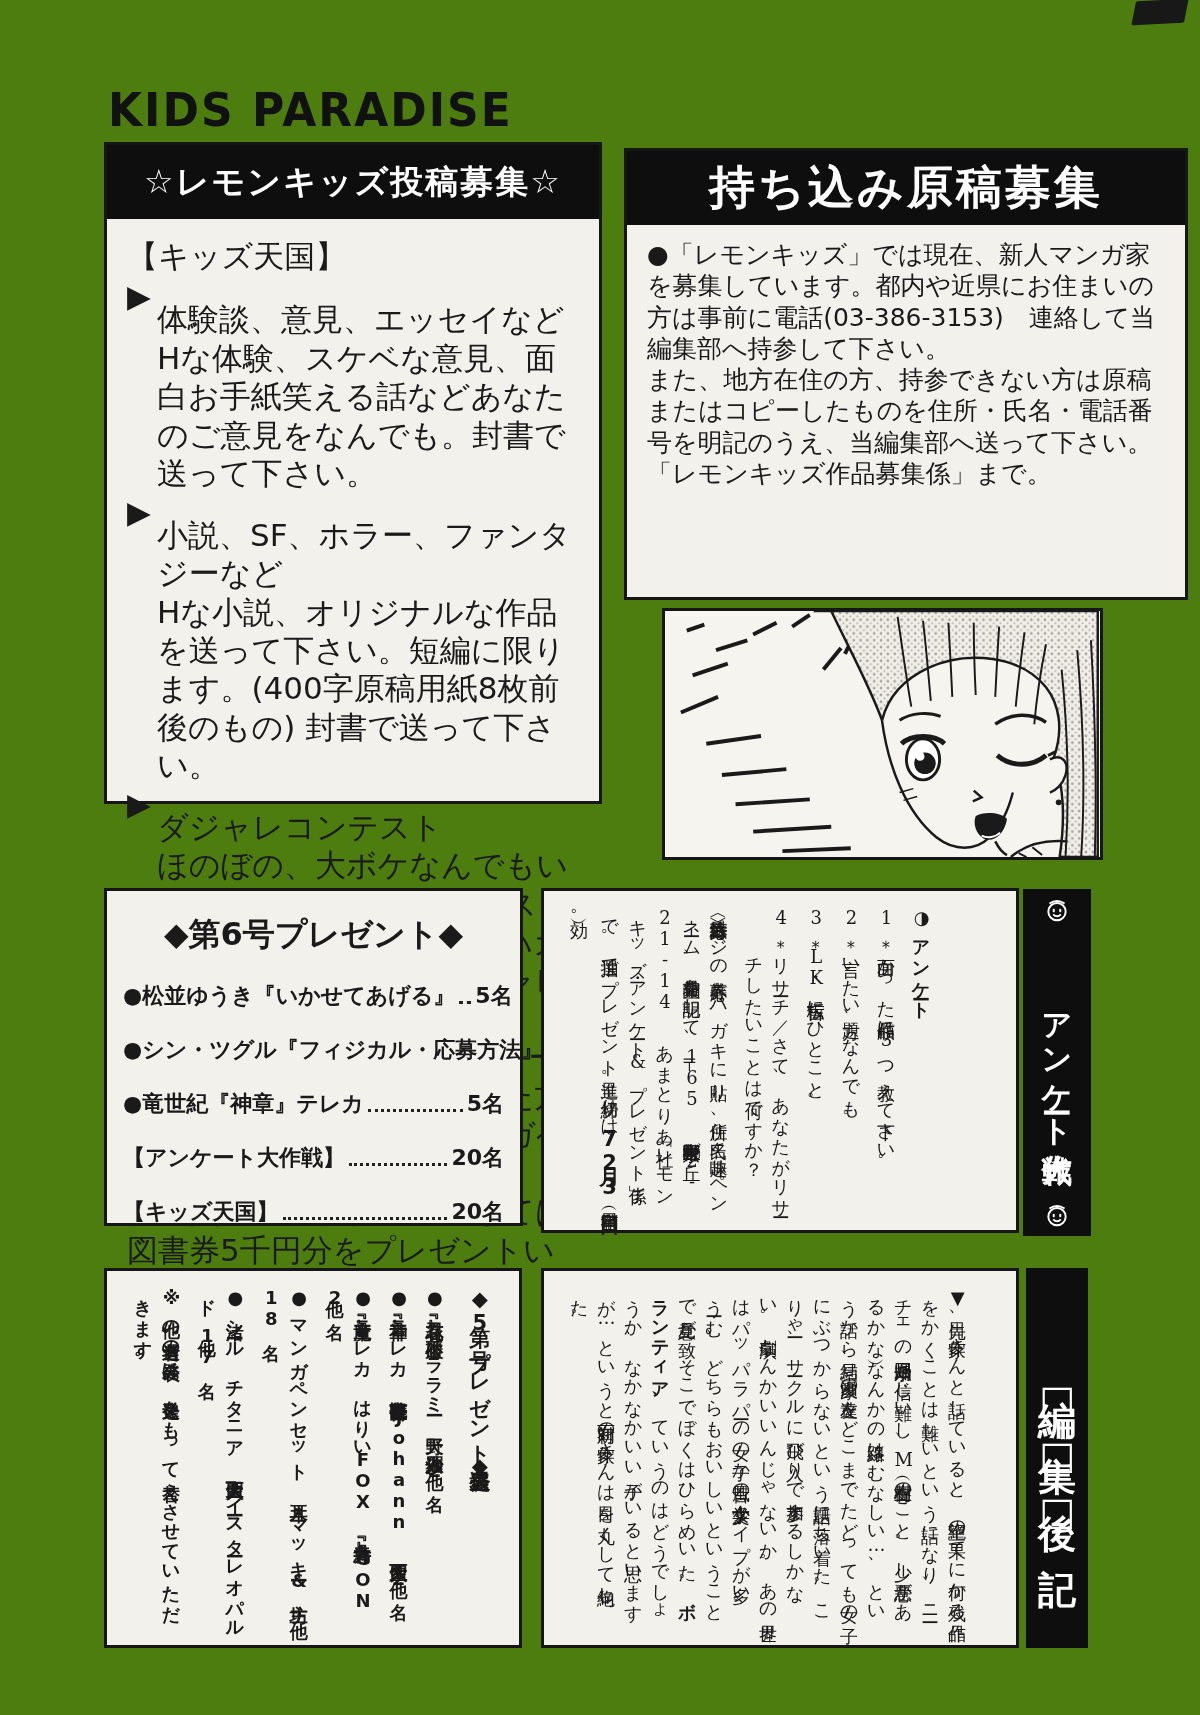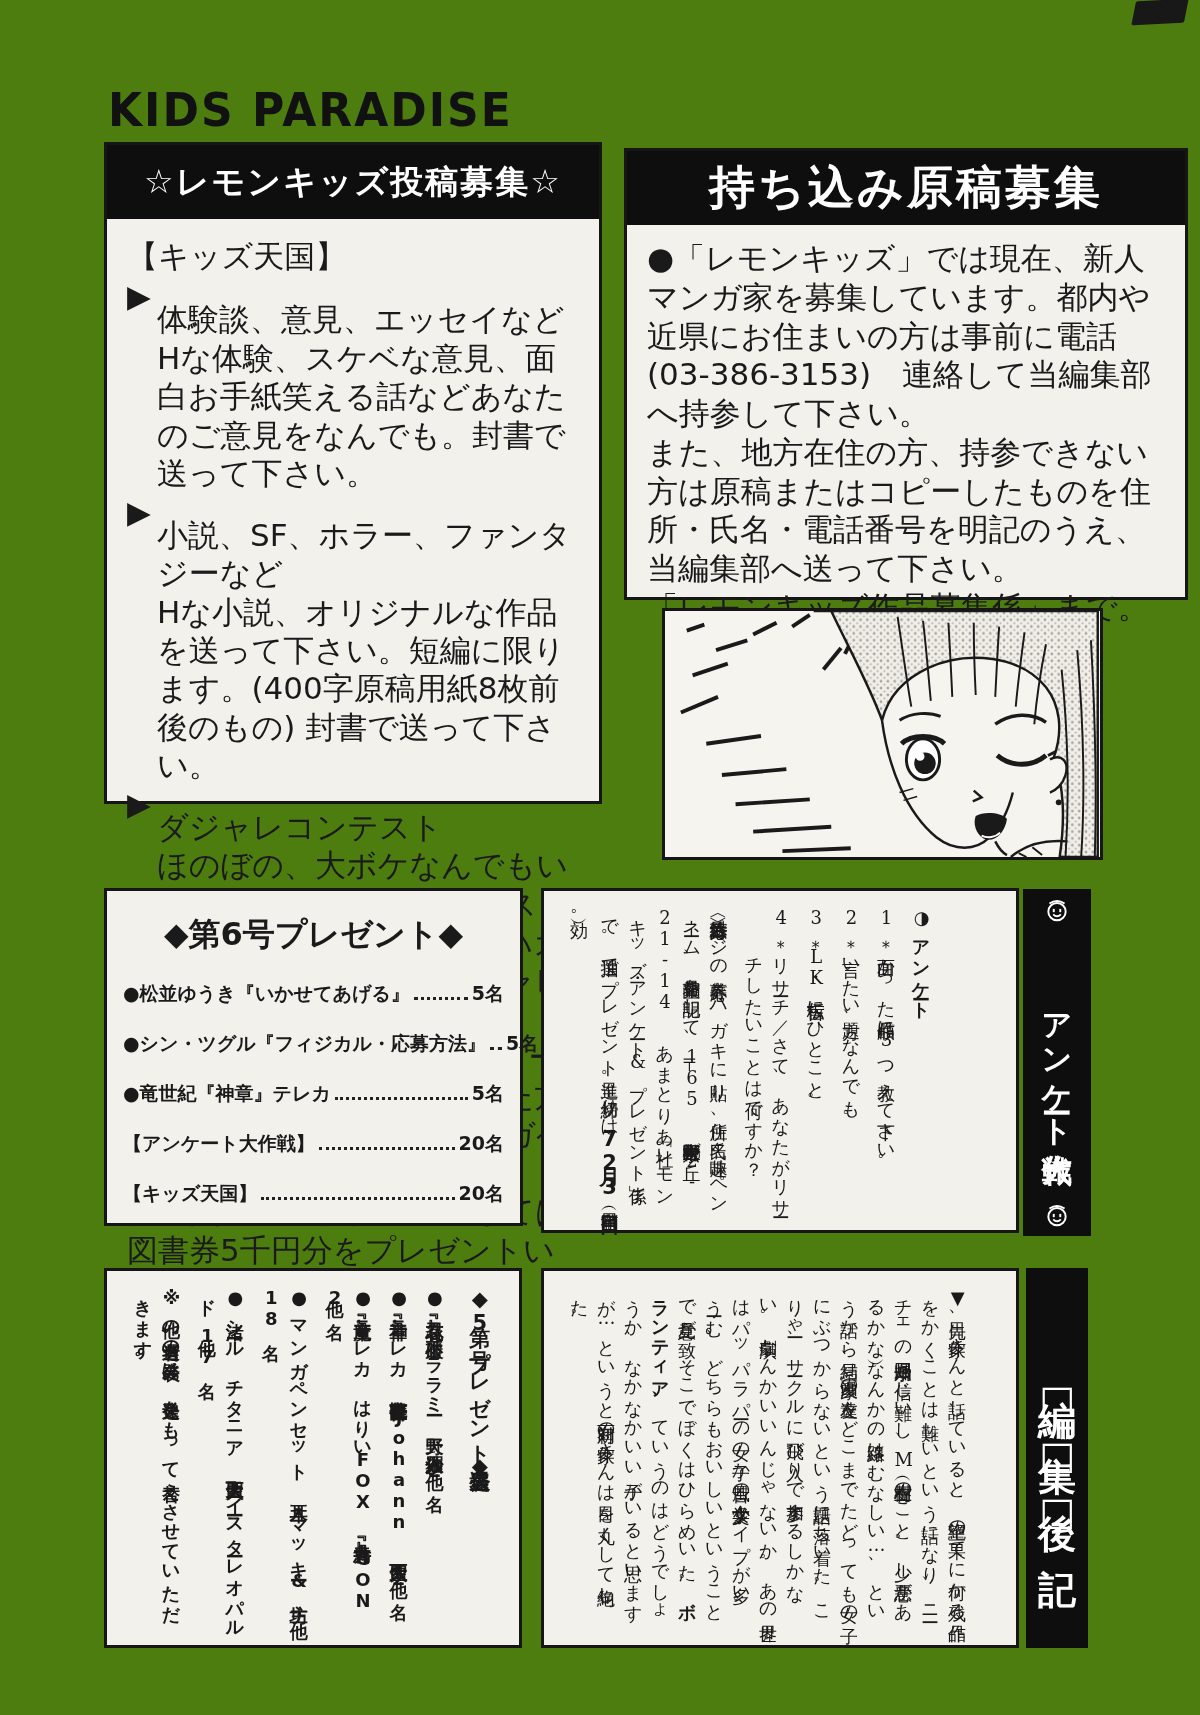--- a/index.html
+++ b/index.html
@@ -27,32 +27,32 @@
   .box-a-body { padding:18px 22px 0 20px; font-size:31px; line-height:1.24; font-weight:400; }
   .box-a-body .section-heading { margin-bottom:2px; }
   .sub-item { display:flex; }
   .sub-item .marker { width:30px; flex:none; }
   .sub-item .itemtext { flex:1; white-space:pre-line;margin-top:23px; }
   .note { white-space:pre-line; }
 
   
   .box-b { left:624px; top:148px; width:564px; height:452px; }
   .box-b .box-header { height:74px; font-size:46px; letter-spacing:3px; }
-  .box-b-body { padding:14px 18px 0 20px; font-size:31px; line-height:1.25; font-weight:500;
+  .box-b-body { padding:14px 18px 0 20px; font-size:25px; line-height:1.25; font-weight:500;
                 white-space:pre-line; }
 
   
   .illust { position:absolute; left:662px; top:608px; width:441px; height:252px;
             border:3px solid #161616; background:#f6f4ef; overflow:hidden; }
   .illust svg { display:block; width:100%; height:100%; }
 
   
   .box-c { left:104px; top:888px; width:419px; height:338px; padding:14px 16px 0 16px; }
   .box-c-title { text-align:center; font-size:32px; font-weight:700; margin:8px 0 14px; }
-  .present-row { display:flex; align-items:flex-end; margin-top:24px; font-size:19px; font-weight:600; }
+  .present-row { display:flex; align-items:flex-end; margin-top:24px; font-size:22px; font-weight:600; }
   .present-row .label { white-space:nowrap; }
   .present-row .leader { flex:1; min-width:12px; border-bottom:3px dotted #222; margin:0 4px 7px; }
   .present-row .count { white-space:nowrap; }
 
   
   .vtext { writing-mode:vertical-rl; text-orientation:upright; height:100%; }
   .vtext p { margin-block-end:0.45em; }
 
   
   .box-d { left:541px; top:888px; width:478px; height:345px; padding:16px 14px; }

